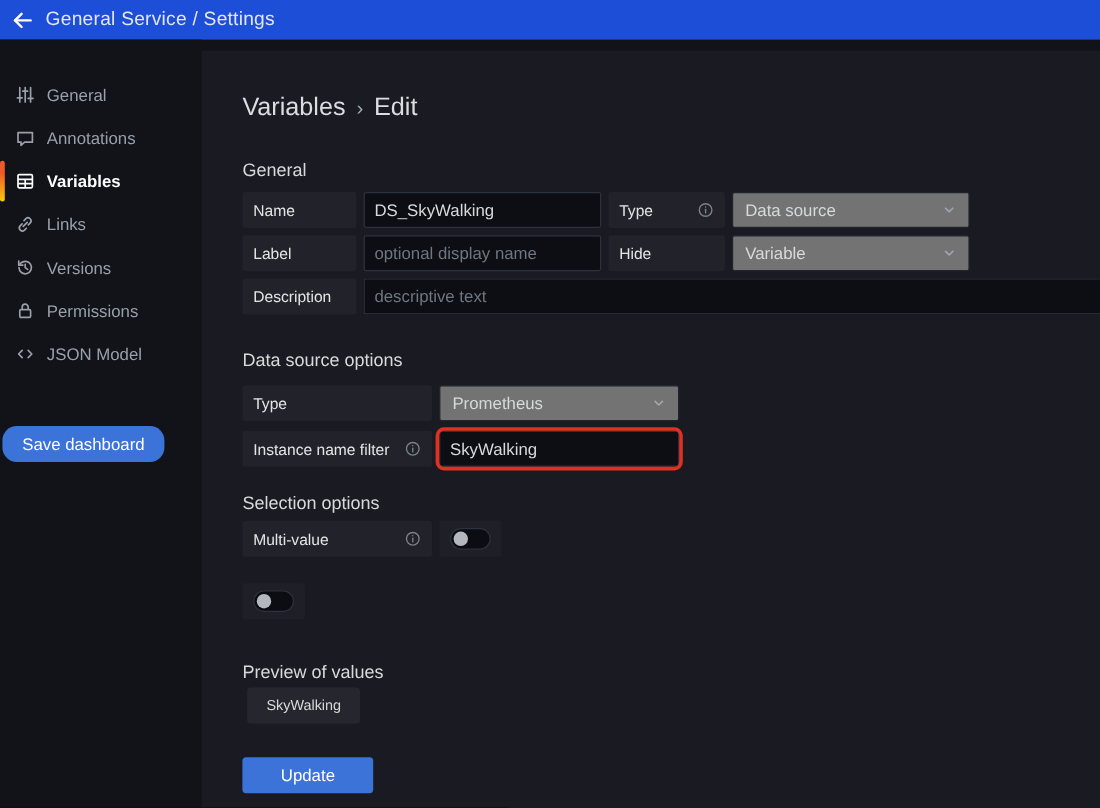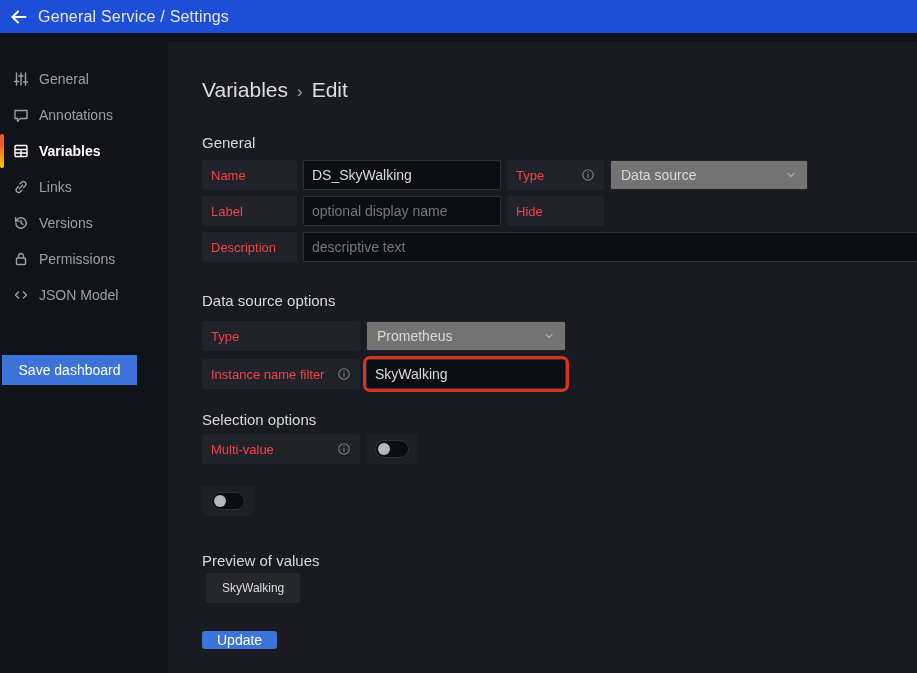--- a/index.html
+++ b/index.html
@@ -17,41 +17,41 @@
 
   
   .sidebar { position:absolute; top:33px; left:0; width:168px; bottom:0; background:#121319; padding-top:28px; }
   .nav-item { position:relative; height:36px; display:flex; align-items:center; gap:10px;
               padding-left:13px; color:#9aa0a9; font-size:14px; cursor:pointer; }
   .nav-item .nav-icon { display:flex; width:16px; height:16px; color:inherit; }
   .nav-item.selected { color:#ffffff; font-weight:700; }
   .active-bar { position:absolute; left:0; top:1px; bottom:1px; width:4px; border-radius:2px;
                 background:linear-gradient(to bottom, #f05a28 30%, #fbca0a 99%); }
   .sidebar-buttons { margin:42px 0 0 2px; width:135px; display:flex; flex-direction:column; gap:9px; }
-  .btn { height:30px; border:none; border-radius:0; font-family:inherit; font-size:14px;
+  .btn { height:30px; border:none; border-radius:12px; font-family:inherit; font-size:14px;
          font-weight:500; cursor:pointer; }
   .btn-primary { background:#3b73d9; color:#ffffff; }
   .btn-secondary { background:#33363d; color:#c7ccd3; }
 
   
   .main { position:absolute; top:42px; left:168px; right:0; bottom:0; background:#1a1b22;
           padding:36px 0 0 34px; color:#d8d9da; }
   .page-title { display:flex; align-items:baseline; gap:9px; font-size:21px; font-weight:500;
                 color:#dcdde0; margin-bottom:32px; }
   .page-title .sep { color:#9fa7b3; font-size:17px; }
   .section-h { font-size:15px; font-weight:400; color:#d8d9da; }
   .h-general { margin-bottom:9px; }
   .h-ds { margin-top:30px; margin-bottom:12px; }
   .h-sel { margin-top:22px; margin-bottom:6px; }
   .h-preview { margin-top:36px; margin-bottom:4px; }
 
   .form-row { display:flex; column-gap:6px; height:30px; margin-bottom:6px; align-items:stretch; }
   .form-row.mb8 { margin-bottom:8px; }
   .f-label { background:#21222a; border-radius:2px; display:flex; align-items:center;
-             padding:0 9px; font-size:13px; font-weight:500; color:#ef4444; flex:none; }
+             padding:0 9px; font-size:13px; font-weight:500; color:#e5e5e5; flex:none; }
   .f-label .info { margin-left:auto; display:flex; color:#7b828b; cursor:pointer; }
   .w95 {width:95px;} .w97 {width:97px;} .w158 {width:158px;} .w198 {width:198px;} .w200 {width:200px;}
   .f-input { background:#0d0e14; border:1px solid #2c323d; border-radius:2px; color:#d8d9da;
              font-family:inherit; font-size:14px; padding:0 8px; height:30px; outline:none; flex:none; }
   .f-input::placeholder { color:#70767f; }
   .f-input.grow { flex:1 1 auto; border-right:none; border-radius:2px 0 0 2px; }
   .f-select { background:#737373; border:1px solid #22242d; border-radius:2px; display:flex;
               align-items:center; justify-content:space-between; padding:0 10px; color:#d8d9da;
               font-size:14px; cursor:pointer; flex:none; }
   .f-select .chev { display:flex; color:#9fa7b3; }
@@ -63,21 +63,21 @@
 
   .switch-box { width:52px; height:30px; background:#1f2027; border-radius:2px; display:flex;
                 align-items:center; justify-content:center; cursor:pointer; flex:none; }
   .switch-pill { width:34px; height:18px; background:#0c0d12; border:1px solid #2c323d;
                  border-radius:9px; display:flex; align-items:center; padding:0 2px; }
   .switch-knob { width:12px; height:12px; border-radius:50%; background:#b4b7bd; }
 
   .chip { display:inline-block; margin-left:4px; height:30px; line-height:30px; padding:0 16px;
           background:#26272e; border-radius:3px; font-size:12px; font-weight:500; color:#d8d9da; }
 
-  .update-btn { margin-top:28px; height:18px; padding:0 15px; background:#3b73d9; color:#fff;
+  .update-btn { margin-top:28px; height:30px; padding:0 32px; background:#3b73d9; color:#fff;
                 border:none; border-radius:3px; font-family:inherit; font-size:14px; font-weight:500;
                 cursor:pointer; }
   svg { display:block; }
 </style>
 </head>
 <body>
 
 <div class="screen">
 
   <div class="top-header">
@@ -207,20 +207,28 @@
     </div>
 
     <div class="form-row">
       <div class="f-label w95">
         <span>Label</span>
       </div>
       <input class="f-input w198" placeholder="optional display name" style="">
       <div class="f-label w97">
         <span>Hide</span>
       </div>
+      <div class="f-select w198">
+        <span>Variable</span>
+        <span class="chev">
+          <svg width="12" height="12" viewBox="0 0 16 16" fill="none" stroke="currentColor" stroke-width="1.8" stroke-linecap="round" stroke-linejoin="round">
+              <path d="M4 6l4 4 4-4"></path>
+            </svg>
+        </span>
+      </div>
     </div>
 
     <div class="form-row">
       <div class="f-label w95">
         <span>Description</span>
       </div>
       <input class="f-input grow" placeholder="descriptive text" style="">
     </div>
 
     <div class="section-h h-ds">Data source options</div>

